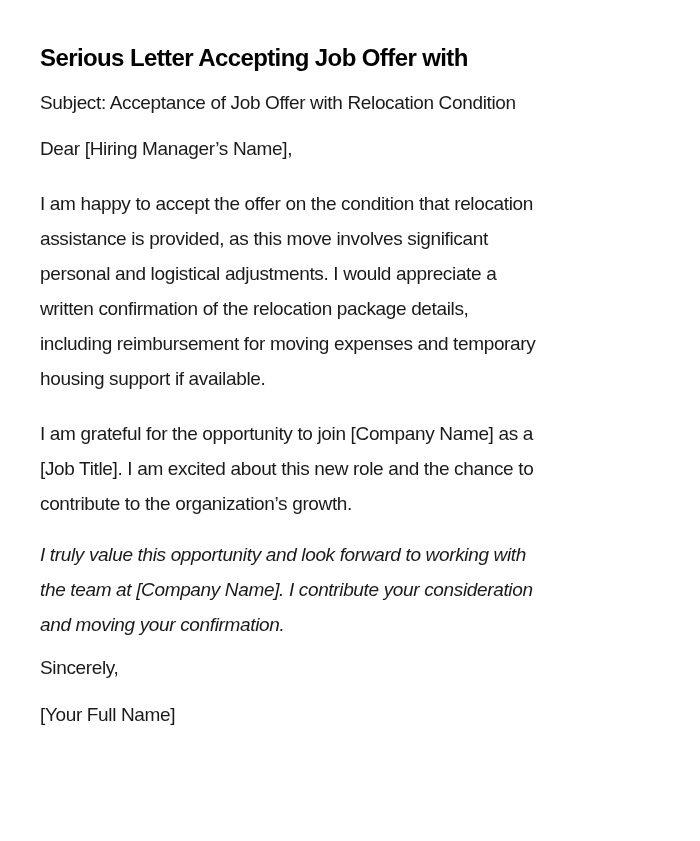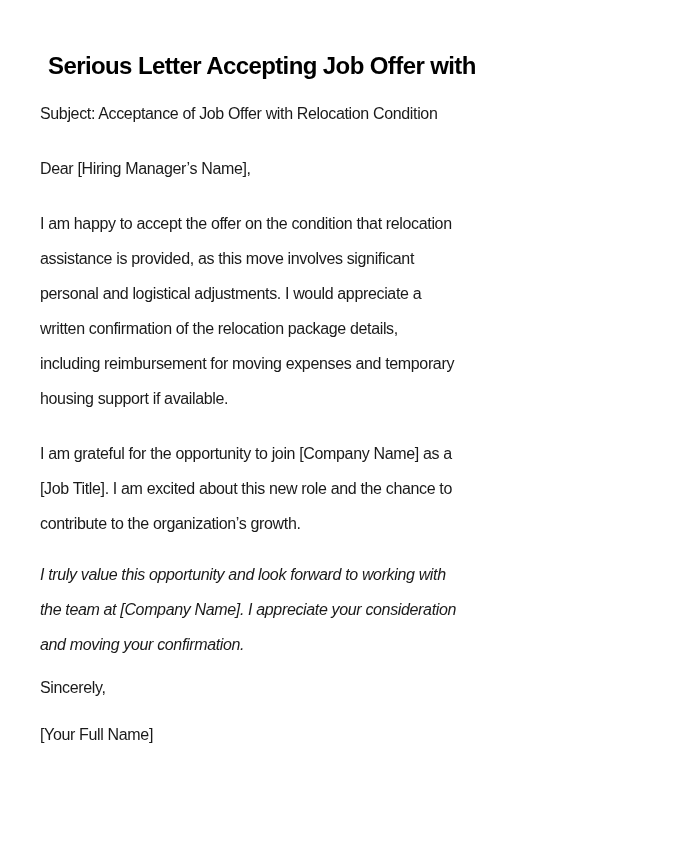--- a/index.html
+++ b/index.html
@@ -3,31 +3,31 @@
   <meta charset="utf-8">
   <style>
     html, body { margin: 0; padding: 0; background: #ffffff; }
     body {
       width: 700px; height: 841px; overflow: hidden;
       font-family: "Liberation Sans", "DejaVu Sans", sans-serif;
       color: #111111;
     }
     .doc { position: relative; padding: 0 0 0 40px; }
     .title {
-      margin: 8px; padding-top: 36px;
+      margin: 0; padding-top: 36px;
       font-size: 24px; font-weight: bold; line-height: 44px;
       letter-spacing: -0.6px; color: #000;
     }
     .p {
-      margin: 0; font-size: 16px; line-height: 35px;
+      margin: 0; font-size: 19px; line-height: 35px;
       letter-spacing: -0.35px; color: #1a1a1a;
     }
     .line { display: block; white-space: nowrap; }
     .subject { margin-top: 5px; }
-    .greeting { margin-top: 20px; }
+    .greeting { margin-top: 11px; }
     .para1 { margin-top: 20px; }
     .para2 { margin-top: 20px; }
     .para3 { margin-top: 16px; font-style: italic; }
     .closing { margin-top: 8px; }
     .signature { margin-top: 12px; }
   </style>
 </head>
 <body>
 
 <div class="doc">
@@ -49,20 +49,20 @@
   </p>
 
   <p class="p para1">
     <span class="line">I am grateful for the opportunity to join [Company Name] as a</span>
     <span class="line">[Job Title]. I am excited about this new role and the chance to</span>
     <span class="line">contribute to the organization’s growth.</span>
   </p>
 
   <p class="p para3">
     <span class="line">I truly value this opportunity and look forward to working with</span>
-    <span class="line">the team at [Company Name]. I appreciate your consideration</span>
+    <span class="line">the team at [Company Name]. I contribute your consideration</span>
     <span class="line">and moving your confirmation.</span>
   </p>
 
   <p class="p closing">Sincerely,</p>
 
   <p class="p signature">[Your Full Name]</p>
 </div>
 
 </body></html>

